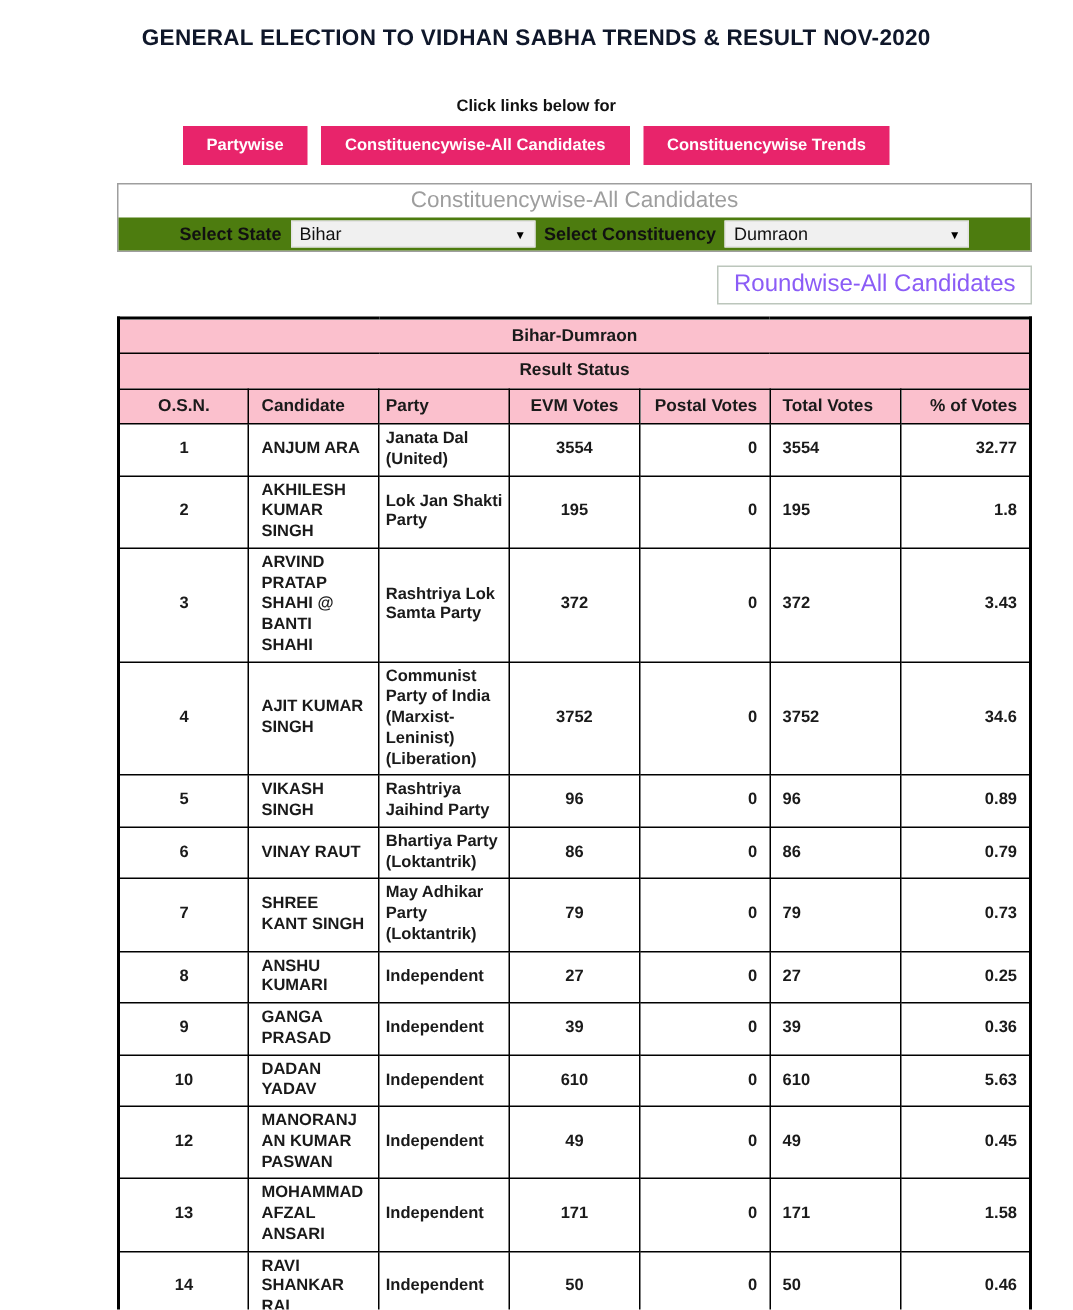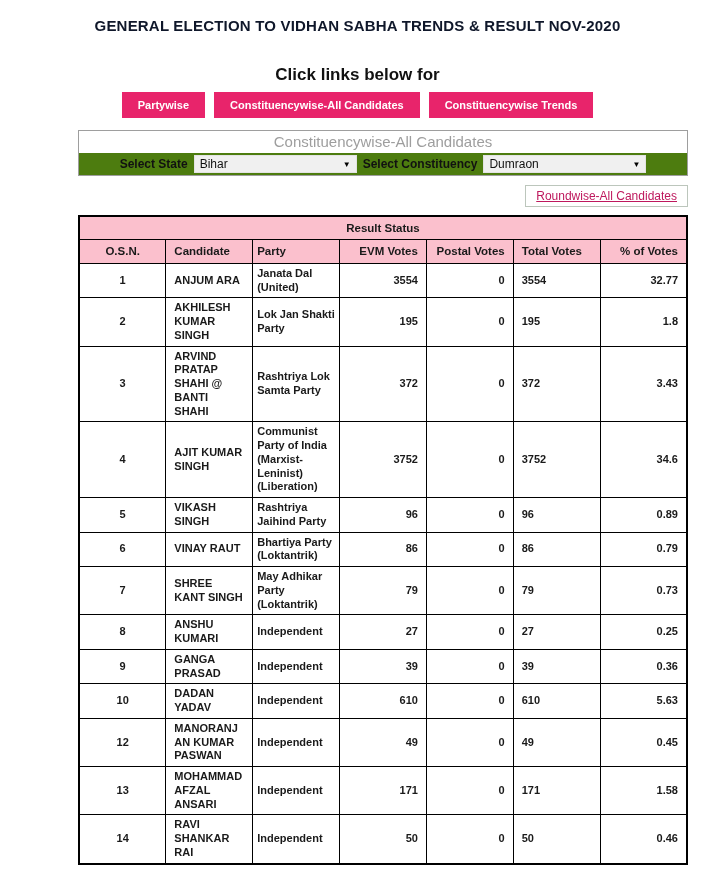--- a/index.html
+++ b/index.html
@@ -13,21 +13,21 @@
   .top-section { text-align: center; }
   .page-title {
     margin-top: 17px;
     font-size: 15px;
     font-weight: bold;
     letter-spacing: 0.2px;
     color: #0f172a;
   }
   .click-links {
     margin-top: 31px;
-    font-size: 17px;
+    font-size: 11px;
     font-weight: bold;
     color: #111;
   }
   .nav-buttons {
     margin-top: 7px;
     display: flex;
     justify-content: center;
     gap: 9px;
   }
   .nav-btn {
@@ -80,26 +80,25 @@
   }
   .select-arrow { font-size: 8px; color: #000; }
   .roundwise-row {
     margin-top: 9px;
     display: flex;
     justify-content: flex-end;
   }
   .roundwise-btn {
     background: #ffffff;
     border: 1px solid #bcc6bc;
-    color: #be185d;
+    color: #8b5cf6;
     font-family: "Liberation Sans", sans-serif;
-    font-size: 12px;
+    font-size: 16px;
     padding: 3px 10px;
     cursor: pointer;
-    text-decoration: underline;
   }
   table.results {
     margin-top: 8px;
     width: 610px;
     border-collapse: collapse;
     table-layout: fixed;
     border: 2px solid #000;
   }
   table.results td, table.results th {
     border: 1px solid #000;
@@ -113,21 +112,21 @@
   tr.region-row td, tr.status-row td {
     background: #fbc0cd;
     text-align: center;
     font-size: 11.5px;
     padding: 4px 8px;
   }
   tr.cols-row th { background: #fbc0cd; font-size: 11.5px; padding: 4px 8px; margin-top: 32px; }
   .c-osn   { width: 63px;  text-align: center; }
   .c-cand  { width: 126px; text-align: left; }
   .c-party { width: 72px;  text-align: left; padding-left: 4px !important; padding-right: 3px !important; }
-  .c-evm   { width: 79px;  text-align: right; }
+  .c-evm   { width: 79px;  text-align: center; }
   .c-post  { width: 111px; text-align: right; }
   .c-tot   { width: 78px;  text-align: left; }
   .c-pct   { width: 81px;  text-align: right; }
   th.c-cand, th.c-party { text-align: left; }
 </style>
 </head>
 <body>
 
 <div class="top-section">
   <div class="page-title">GENERAL ELECTION TO VIDHAN SABHA TRENDS &amp; RESULT NOV-2020</div>
@@ -156,20 +155,23 @@
       </div>
     </div>
   </div>
 
   <div class="roundwise-row">
     <button class="roundwise-btn">Roundwise-All Candidates</button>
   </div>
 
   <table class="results">
     <tbody>
+      <tr class="region-row">
+        <td colspan="7">Bihar-Dumraon</td>
+      </tr>
       <tr class="status-row">
         <td colspan="7">Result Status</td>
       </tr>
       <tr class="cols-row">
         <th class="c-osn">O.S.N.</th>
         <th class="c-cand">Candidate</th>
         <th class="c-party">Party</th>
         <th class="c-evm">EVM Votes</th>
         <th class="c-post">Postal Votes</th>
         <th class="c-tot">Total Votes</th>

